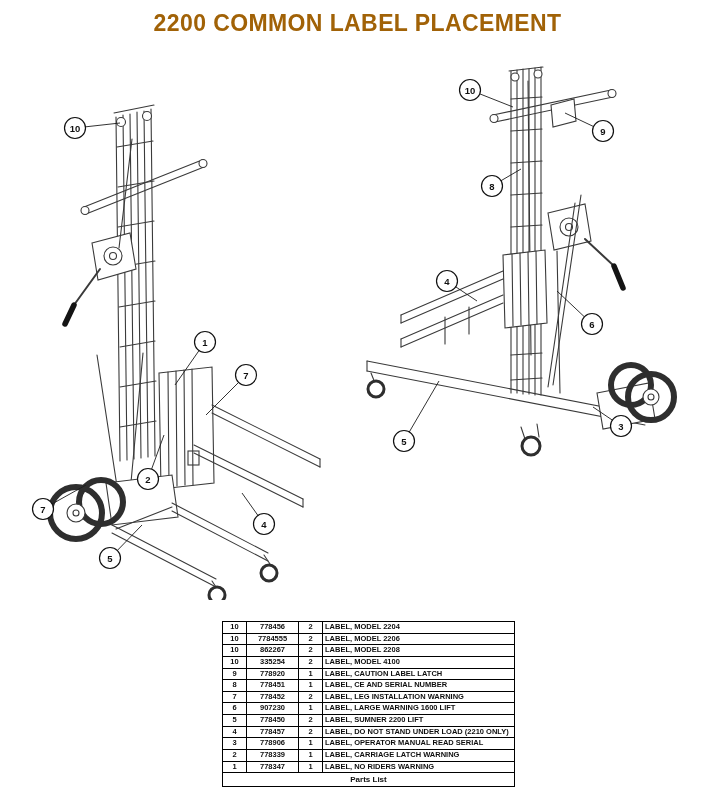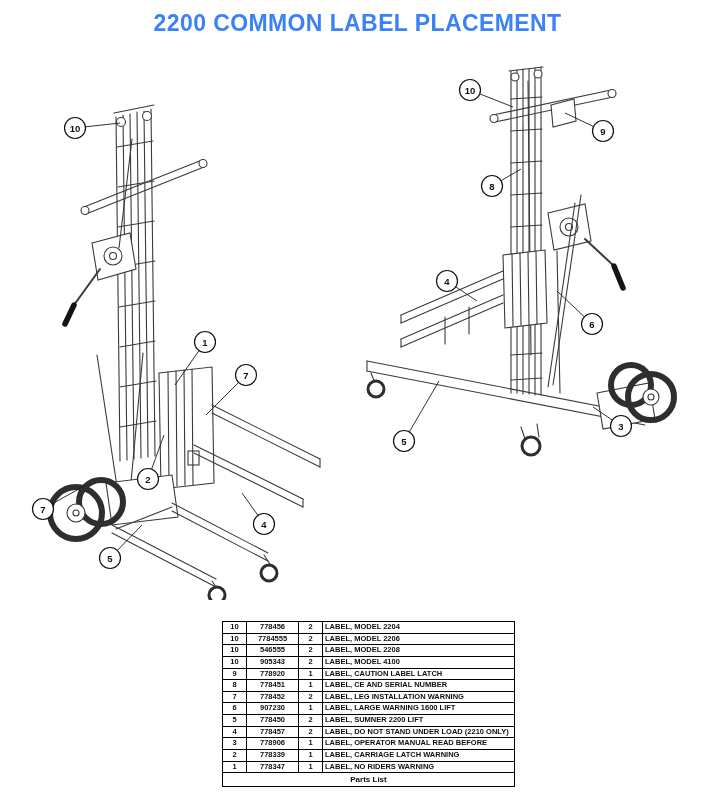--- a/index.html
+++ b/index.html
@@ -8,21 +8,21 @@
     background:#ffffff;
     font-family:"Liberation Sans", sans-serif;
     position:relative;
     overflow:hidden;
     color:#111;
   }
   .page { position:absolute; inset:0; }
   .title {
     position:absolute; top:10px; left:0; width:100%;
     text-align:center; font-size:23px; font-weight:bold;
-    letter-spacing:0.4px; color:#3b82f6;
+    letter-spacing:0.4px; color:#a16207;
   }
   .fig { position:absolute; }
   #fig-left  { left:20px;  top:55px; width:330px; height:545px; }
   #fig-right { left:345px; top:55px; width:350px; height:450px; }
   .fig svg { width:100%; height:100%; display:block; }
 
   .art line, .art path, .art polyline { stroke:#3a3a3a; stroke-width:1.1; fill:none; stroke-linecap:round; }
   .art polygon { stroke:#3a3a3a; stroke-width:1.1; fill:#ffffff; }
   .art rect { stroke:#3a3a3a; stroke-width:1.1; fill:none; }
   .art circle { stroke:#3a3a3a; stroke-width:1.1; fill:#ffffff; }
@@ -301,27 +301,27 @@
             <td class="c3">LABEL, MODEL 2204</td>
           </tr>
           <tr>
             <td class="c0">10</td>
             <td class="c1">7784555</td>
             <td class="c2">2</td>
             <td class="c3">LABEL, MODEL 2206</td>
           </tr>
           <tr>
             <td class="c0">10</td>
-            <td class="c1">546555</td>
+            <td class="c1">862267</td>
             <td class="c2">2</td>
             <td class="c3">LABEL, MODEL 2208</td>
           </tr>
           <tr>
             <td class="c0">10</td>
-            <td class="c1">905343</td>
+            <td class="c1">335254</td>
             <td class="c2">2</td>
             <td class="c3">LABEL, MODEL 4100</td>
           </tr>
           <tr>
             <td class="c0">9</td>
             <td class="c1">778920</td>
             <td class="c2">1</td>
             <td class="c3">LABEL, CAUTION LABEL LATCH</td>
           </tr>
           <tr>
@@ -351,21 +351,21 @@
           <tr>
             <td class="c0">4</td>
             <td class="c1">778457</td>
             <td class="c2">2</td>
             <td class="c3">LABEL, DO NOT STAND UNDER LOAD (2210 ONLY)</td>
           </tr>
           <tr>
             <td class="c0">3</td>
             <td class="c1">778906</td>
             <td class="c2">1</td>
-            <td class="c3">LABEL, OPERATOR MANUAL READ BEFORE</td>
+            <td class="c3">LABEL, OPERATOR MANUAL READ SERIAL</td>
           </tr>
           <tr>
             <td class="c0">2</td>
             <td class="c1">778339</td>
             <td class="c2">1</td>
             <td class="c3">LABEL, CARRIAGE LATCH WARNING</td>
           </tr>
           <tr>
             <td class="c0">1</td>
             <td class="c1">778347</td>

